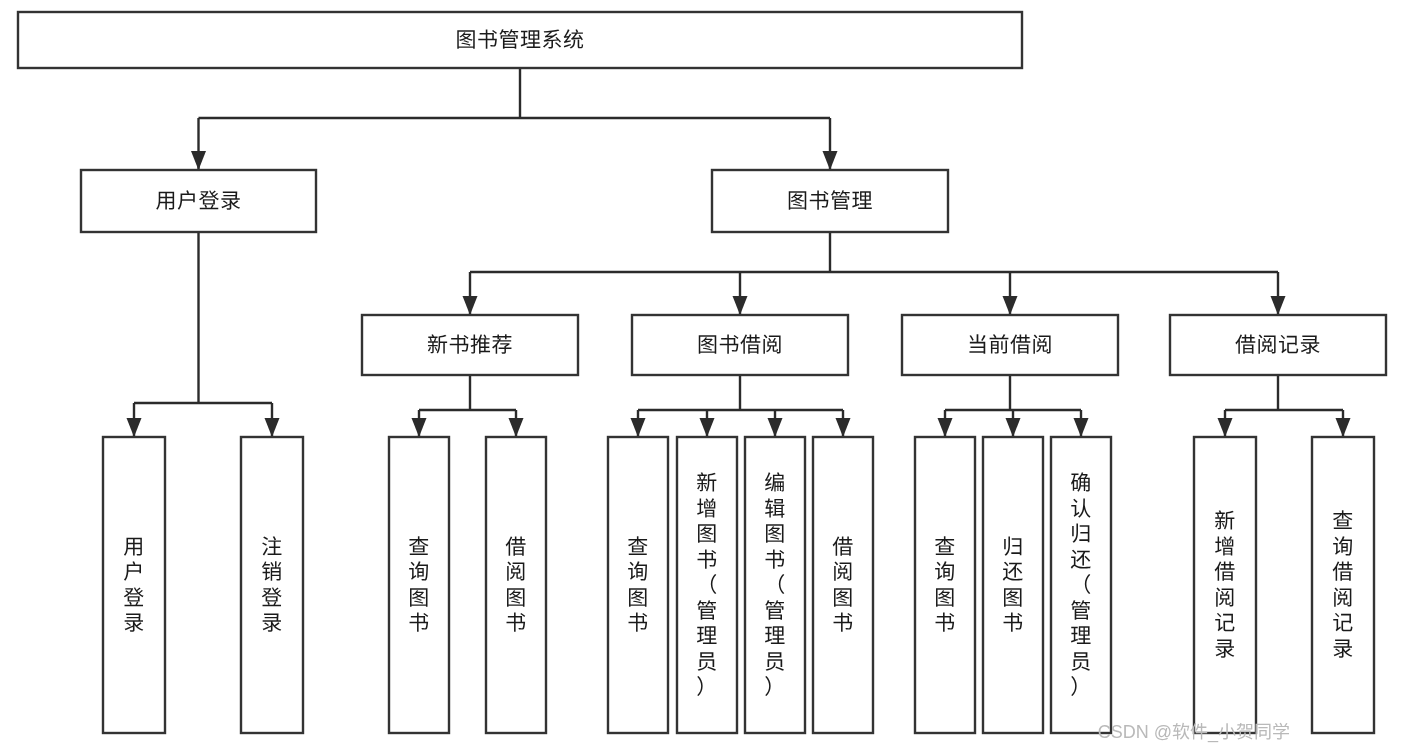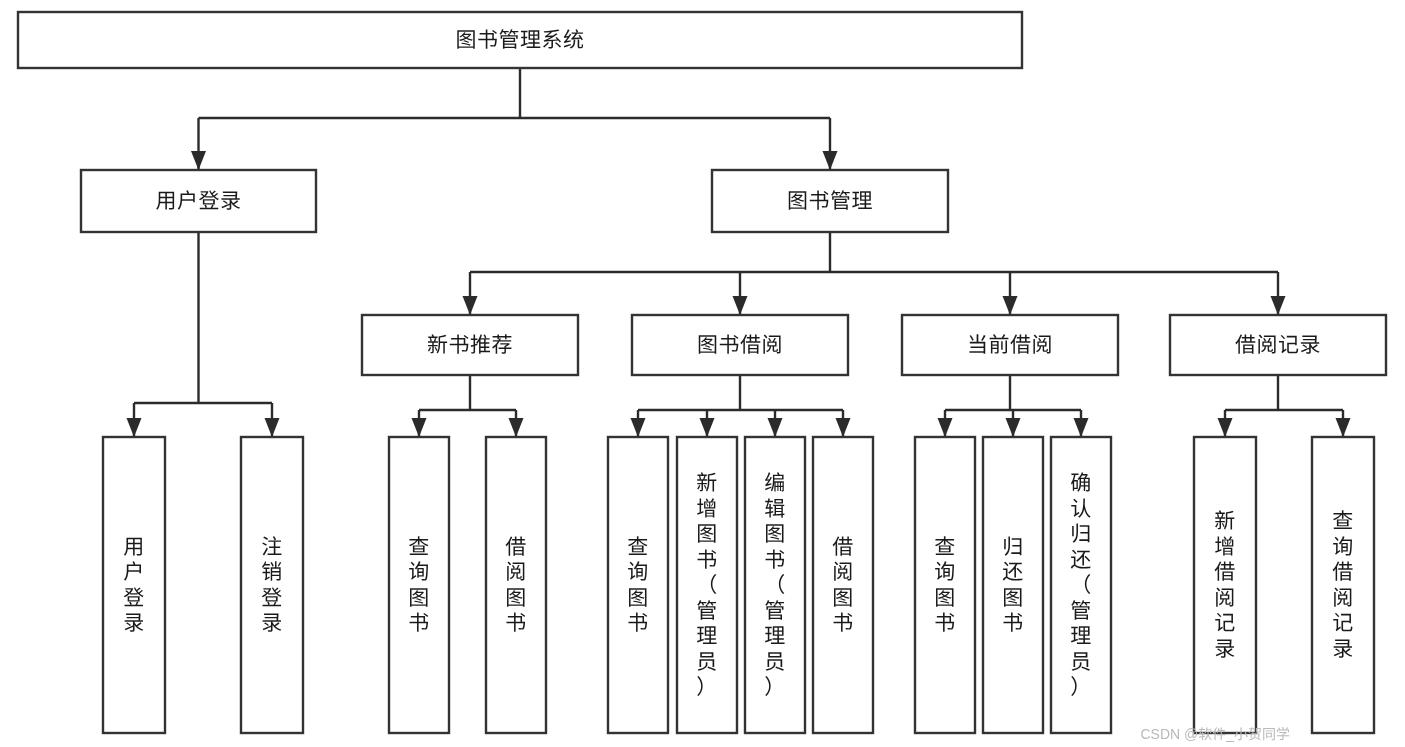--- a/index.html
+++ b/index.html
@@ -56,21 +56,21 @@
   }
   .connector-arrow {
     fill: #2b2b2b;
     stroke: none;
   }
   .watermark {
     position: absolute;
     right: 10px;
     bottom: 4px;
     font-family: "Liberation Sans", "DejaVu Sans", sans-serif;
-    font-size: 14px;
+    font-size: 18px;
     color: #b9b9b9;
     white-space: nowrap;
     user-select: none;
     pointer-events: none;
   }
 </style>
 </head>
 <body>
 
 <div id="diagram-root">

